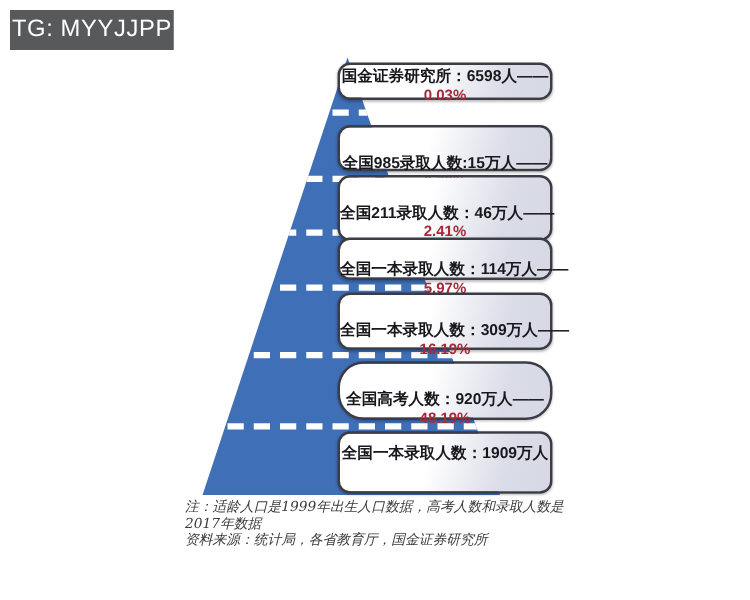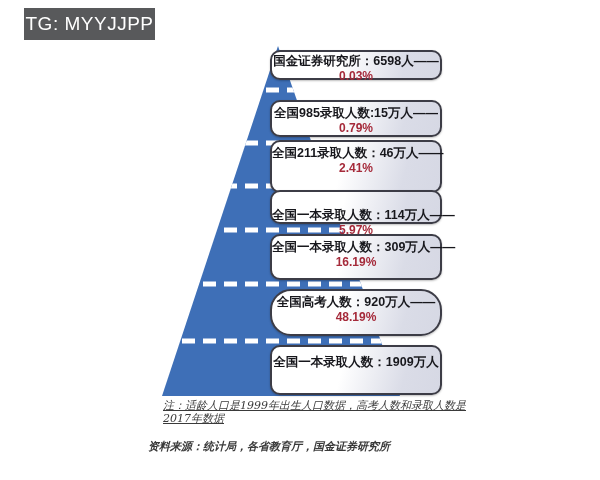--- a/index.html
+++ b/index.html
@@ -6,49 +6,49 @@
   .canvas{
     position:relative;width:600px;height:480px;background:#ffffff;overflow:hidden;
     font-family:"Liberation Sans",sans-serif;
   }
   
   .badge{
     position:absolute;background:#58595b;color:#fff;
     font-size:19px;letter-spacing:.5px;
     display:flex;align-items:center;justify-content:center;
   }
-  .badge.tg{left:8px;top:8px;width:131px;height:32px;margin-left:16px;}
+  .badge.tg{left:8px;top:8px;width:131px;height:32px;}
   .badge.site{left:426px;top:440px;width:174px;height:32px;font-size:18px;}
   
   .pyr-svg{position:absolute;left:0;top:0;width:600px;height:480px;}
   
   .lvl{
     position:absolute;left:270px;width:172px;box-sizing:border-box;
     border:2px solid #3c3c46;border-radius:10px;
     background:linear-gradient(105deg,#ffffff 0%,#ffffff 42%,#dadce7 78%,#d6d8e4 100%);
     box-shadow:0 1px 2px rgba(0,0,0,.25);
-    text-align:center;padding-top:4px;
+    text-align:center;padding-top:21px;
   }
   .lvl-title{font-size:12.5px;font-weight:bold;color:#17171c;line-height:15px;white-space:nowrap;}
   .lvl-pct{font-size:12px;font-weight:bold;color:#a52a3a;line-height:14px;}
   .t1{top:50px;height:30px;padding-top:2px;}
   .t2{top:100px;height:37px;}
   .t3{top:140px;height:53px;}
   .t4{top:190px;height:34px;padding-top:16px;}
   .t5{top:234px;height:46px;}
   .t6{top:289px;height:47px;border-radius:21px;}
   .t7{top:345px;height:50px;padding-top:8px;}
   
   .notes{
     position:absolute;left:148px;top:399px;width:330px;
     font-family:"DejaVu Serif",serif;font-style:italic;
     color:#3a3a3a;font-size:11px;line-height:13px;
   }
-  .note-line{margin-left:15px;text-decoration:underline;}
-  .src-line{margin-top:15px;font-weight:bold;}
+  .note-line{}
+  .src-line{margin-top:0;}
 </style>
 </head>
 <body>
 
 <div class="canvas">
 
   <div class="badge tg">
     <span>TG: MYYJJPP</span>
   </div>
 

